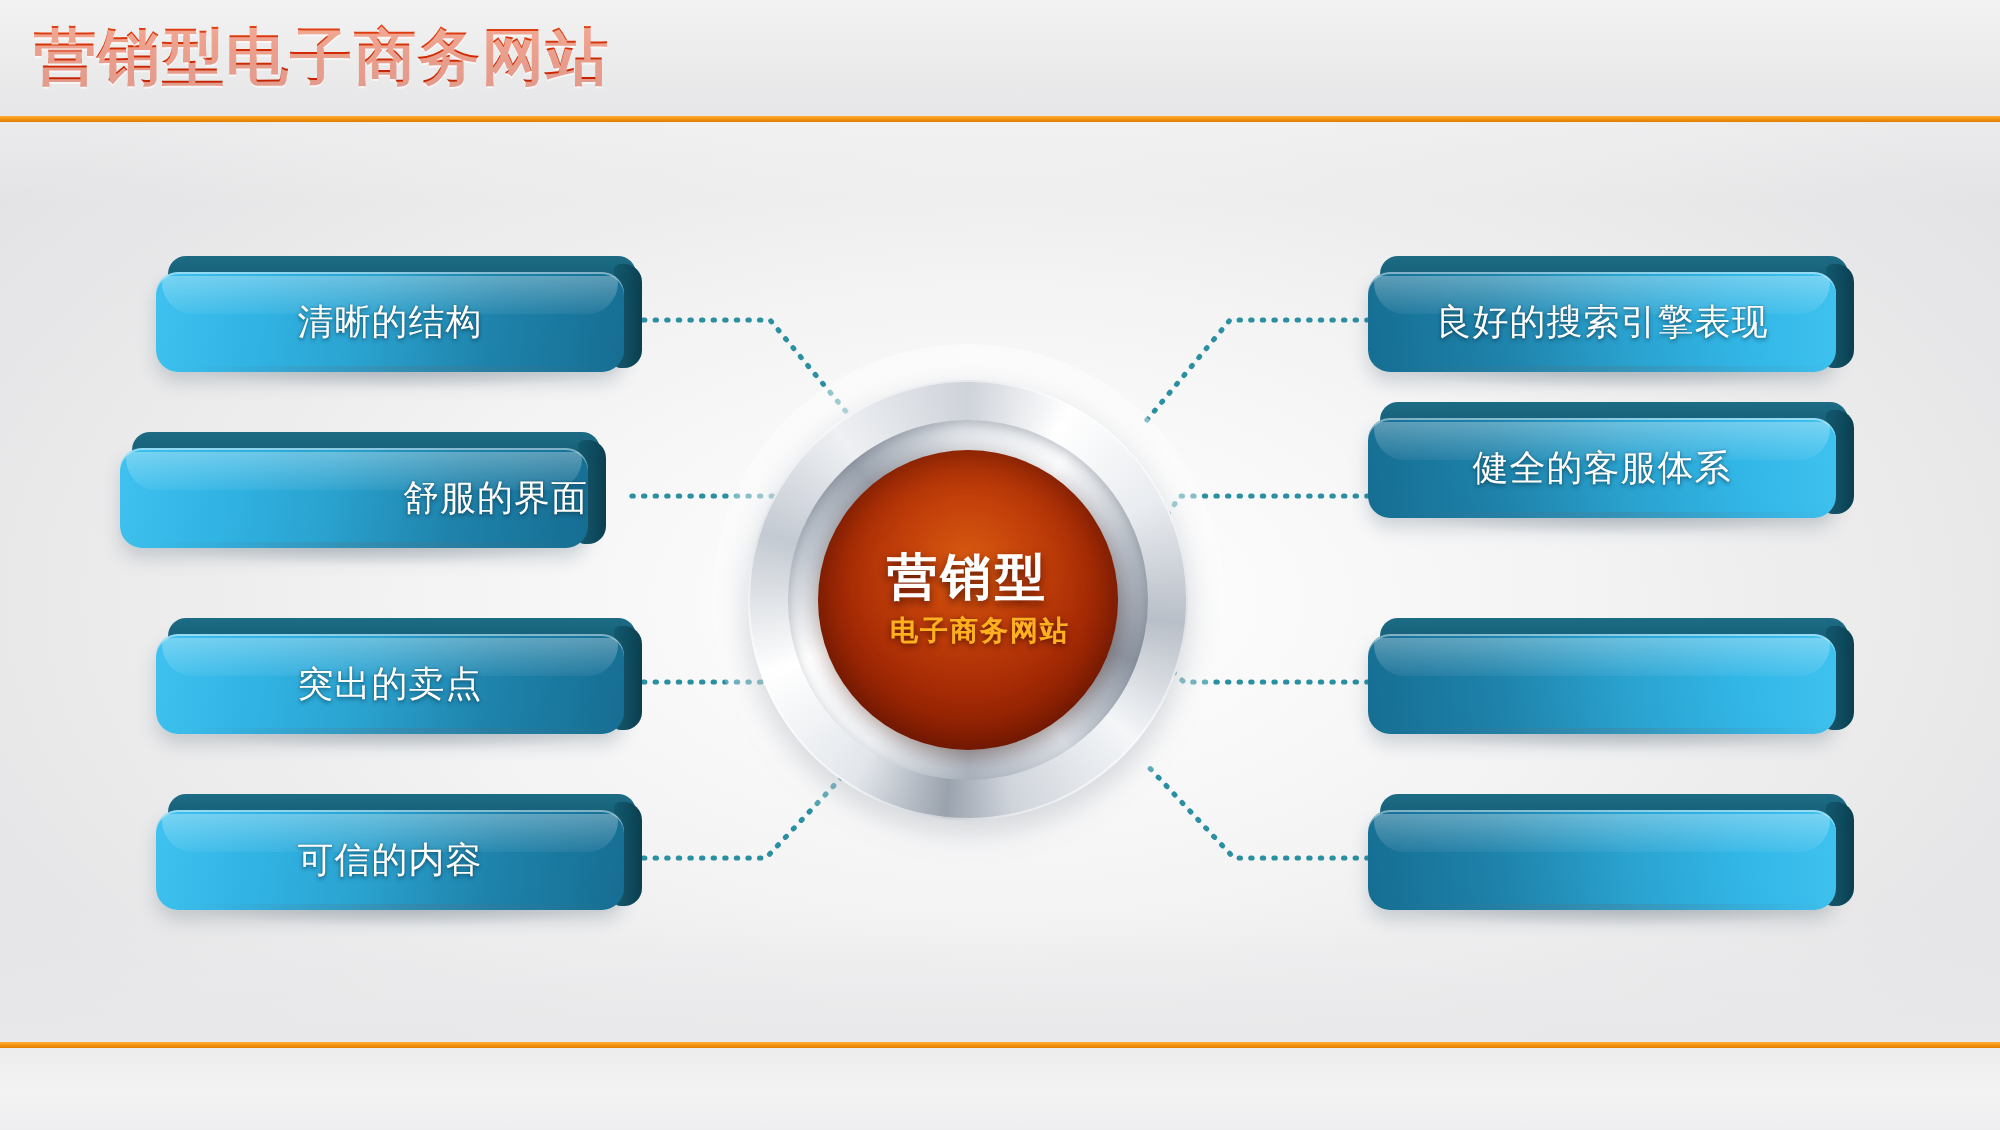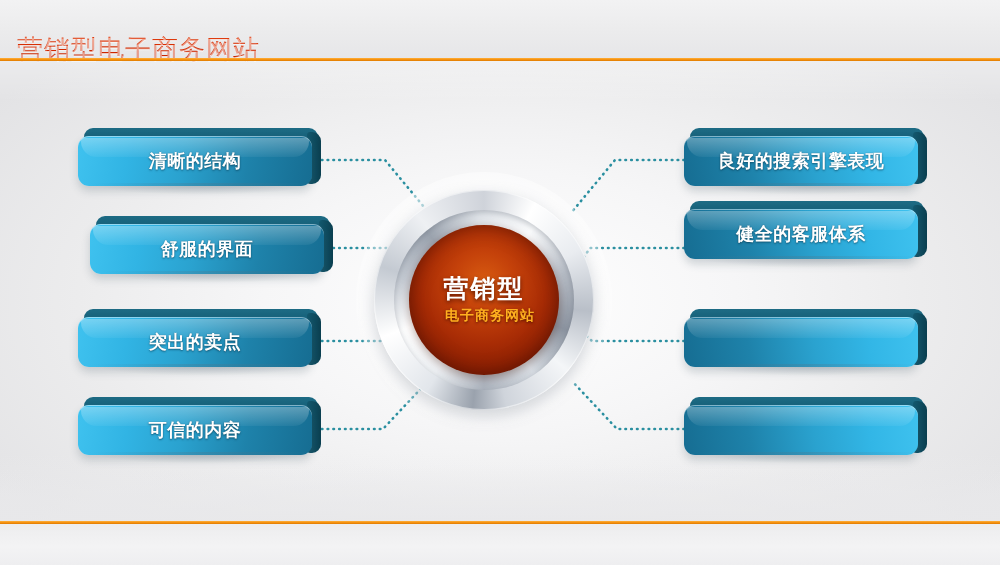--- a/index.html
+++ b/index.html
@@ -19,28 +19,27 @@
     pointer-events:none;
   }
 
   
   .header{
     position:absolute; left:0; top:0; width:1000px; height:60px;
     background:linear-gradient(180deg,#f2f2f3 0%,#ebebec 55%,#e6e6e8 100%);
   }
   .title{
     position:absolute; left:17px; top:8px;
-    font-size:26px; font-weight:normal; letter-spacing:1px;
+    font-size:31px; font-weight:bold; letter-spacing:1px;
     color:#d42a00;
     background:linear-gradient(180deg,#e8491a 0%,#d32a00 42%,#bb1f00 100%);
     -webkit-background-clip:text; background-clip:text;
     -webkit-text-fill-color:transparent;
     text-shadow:0 1px 0 rgba(255,255,255,.55);
     white-space:nowrap;
-    margin-top:24px;
   }
   .rule-top{
     position:absolute; left:0; top:58px; width:1000px; height:3px;
     background:linear-gradient(180deg,#ffb03a 0%,#f59211 50%,#e07c00 100%);
   }
   .rule-bottom{
     position:absolute; left:0; top:521px; width:1000px; height:3px;
     background:linear-gradient(180deg,#ffb03a 0%,#f59211 50%,#e07c00 100%);
   }
   .band-bottom{
@@ -85,21 +84,21 @@
     background:linear-gradient(260deg,#3fc2ef 0%,#32b6e6 22%,#2aa2cf 45%,#1e82aa 72%,#166d92 100%);
   }
   .btn .gloss{
     position:absolute; left:3px; right:3px; top:2px; height:19px;
     border-radius:9px 9px 40px 40px;
     background:linear-gradient(180deg,rgba(255,255,255,.30) 0%,rgba(255,255,255,.05) 100%);
     pointer-events:none;
   }
   .btn .label{
     position:relative; z-index:3;
-    color:#ffffff; font-size:18px; font-weight:bold; letter-spacing:.5px;
+    color:#ffffff; font-size:18px; font-weight:normal; letter-spacing:.5px;
     text-shadow:0 1px 2px rgba(0,40,60,.55), 0 0 1px rgba(0,0,0,.3);
     white-space:nowrap;
   }
   .btn .drop{
     position:absolute; left:10px; right:-4px; bottom:-9px; height:12px;
     background:radial-gradient(ellipse at 50% 0%, rgba(90,110,125,.28) 0%, rgba(90,110,125,0) 70%);
     pointer-events:none;
   }
 
   
@@ -178,21 +177,21 @@
 
 <div class="btn left" style="left:78px; top:136px;">
   <div class="bevel-top"></div>
   <div class="bevel-right"></div>
   <div class="face"></div>
   <div class="gloss"></div>
   <div class="drop"></div>
   <span class="label">清晰的结构</span>
 </div>
 
-<div class="btn left" style="left:90px; top:224px;">
+<div class="btn left" style="left:60px; top:224px;justify-content:flex-end;">
   <div class="bevel-top"></div>
   <div class="bevel-right"></div>
   <div class="face"></div>
   <div class="gloss"></div>
   <div class="drop"></div>
   <span class="label">舒服的界面</span>
 </div>
 
 <div class="btn left" style="left:78px; top:317px;">
   <div class="bevel-top"></div>

